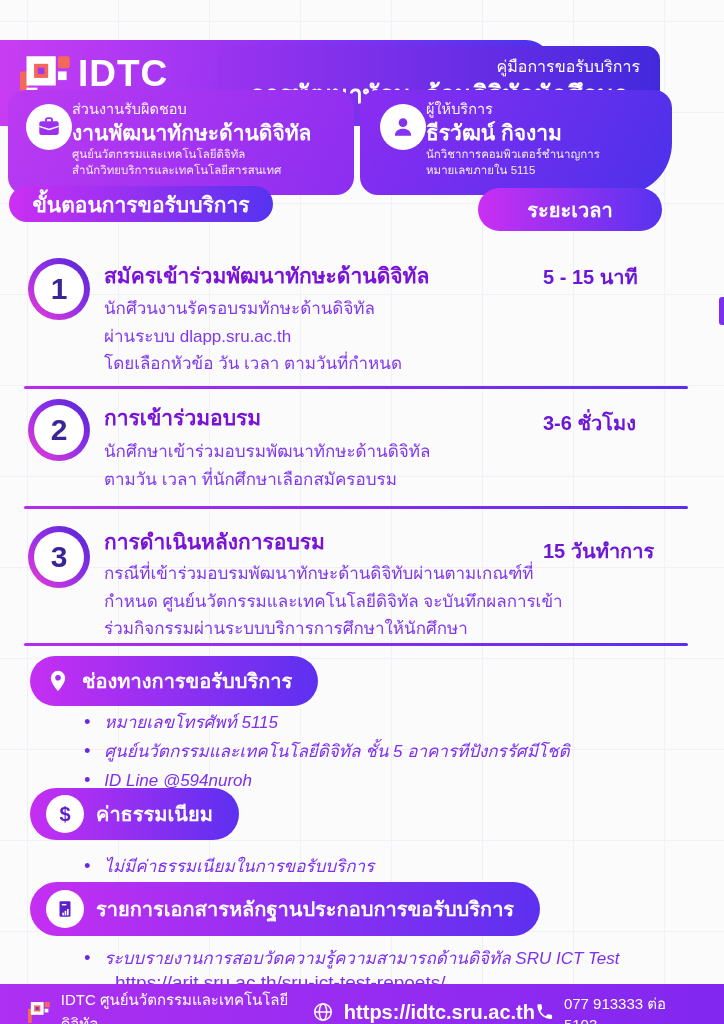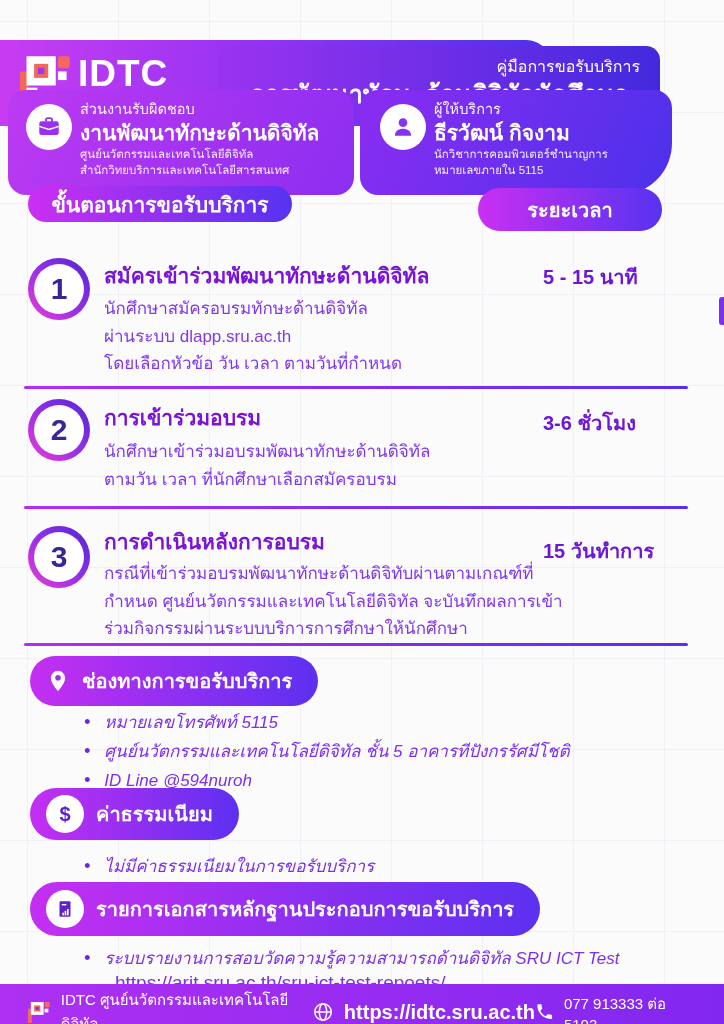--- a/index.html
+++ b/index.html
@@ -27,38 +27,38 @@
   .title-panel{
     position:absolute;left:218px;top:6px;width:442px;height:74px;
     background:linear-gradient(90deg,#9a33f0 0%,#4229dd 100%);
     border-radius:14px;display:flex;flex-direction:column;justify-content:center;
     padding:0 14px;box-sizing:border-box;
   }
   .title-small{color:#fff;font-size:16px;text-align:right;padding-right:6px;line-height:22px;}
   .title-main{color:#fff;font-size:25px;font-weight:800;text-align:center;line-height:32px;}
   .info-box{
     position:absolute;top:90px;height:105px;border-radius:18px;
-    display:flex;align-items:flex-start;box-sizing:border-box;padding:10px 14px 0 18px;gap:8px;
+    display:flex;align-items:flex-start;box-sizing:border-box;padding:10px 14px 0 18px;gap:0;
   }
   .info-box.left{left:8px;width:346px;background:linear-gradient(115deg,#bc3af2 0%,#8c2ef0 100%);}
   .info-box.right{left:360px;width:312px;background:linear-gradient(115deg,#8a2df2 0%,#4c31ea 100%);border-radius:18px 18px 52px 18px;padding-left:20px;}
   .info-circle{width:46px;height:46px;border-radius:50%;background:#fff;flex:0 0 auto;
     display:flex;align-items:center;justify-content:center;margin-top:4px;}
   .info-texts{display:flex;flex-direction:column;}
   .info-label{color:#fff;font-size:14.5px;line-height:19px;opacity:.95;}
   .info-name{color:#fff;font-size:21px;font-weight:800;line-height:27px;}
   .info-line{color:#fff;font-size:11.5px;line-height:15px;opacity:.9;margin-top:1px;}
   .info-texts .info-line:first-of-type{margin-top:6px;}
   
   .pill{
     position:absolute;display:inline-flex;align-items:center;justify-content:center;
     background:linear-gradient(90deg,#cb2ff2 0%,#5633f0 100%);
     color:#fff;font-weight:800;border-radius:26px;
   }
-  .pill-steps{left:28px;top:186px;width:264px;height:36px;font-size:21px;font-family:Liberation Serif, serif;}
+  .pill-steps{left:9px;top:186px;width:264px;height:36px;font-size:21px;font-family:Liberation Serif, serif;}
   .pill-duration{left:478px;top:188px;width:184px;height:43px;font-size:20px;}
   
   .step-circle{
     position:absolute;left:28px;width:50px;height:50px;border-radius:50%;
     border:6px solid transparent;
     background:linear-gradient(#fff,#fff) padding-box,
                linear-gradient(45deg,#ec3cd6 0%,#8c2ee8 55%,#5226d0 100%) border-box;
     display:flex;align-items:center;justify-content:center;
     font-size:30px;font-weight:800;color:#3b2496;
   }
@@ -157,21 +157,21 @@
     </div>
   </div>
 
   <div class="pill pill-steps">ขั้นตอนการขอรับบริการ</div>
   <div class="pill pill-duration">ระยะเวลา</div>
 
   <div class="step-circle" style="top:258px;">1</div>
   <div class="step-title" style="top:262px;">สมัครเข้าร่วมพัฒนาทักษะด้านดิจิทัล</div>
   <div class="step-time" style="top:264px;">5 - 15 นาที</div>
   <div class="step-desc" style="top:295px;">
-    <div>นักศึกษาสมัครอบรมทักษะด้านดิจิทัล</div>
+    <div>นักศึวนงานรัครอบรมทักษะด้านดิจิทัล</div>
     <div>ผ่านระบบ dlapp.sru.ac.th</div>
     <div>โดยเลือกหัวข้อ วัน เวลา ตามวันที่กำหนด</div>
   </div>
   <div class="divider" style="top:386px;"></div>
 
   <div class="step-circle" style="top:399px;">2</div>
   <div class="step-title" style="top:404px;">การเข้าร่วมอบรม</div>
   <div class="step-time" style="top:410px;">3-6 ชั่วโมง</div>
   <div class="step-desc" style="top:438px;">
     <div>นักศึกษาเข้าร่วมอบรมพัฒนาทักษะด้านดิจิทัล</div>

